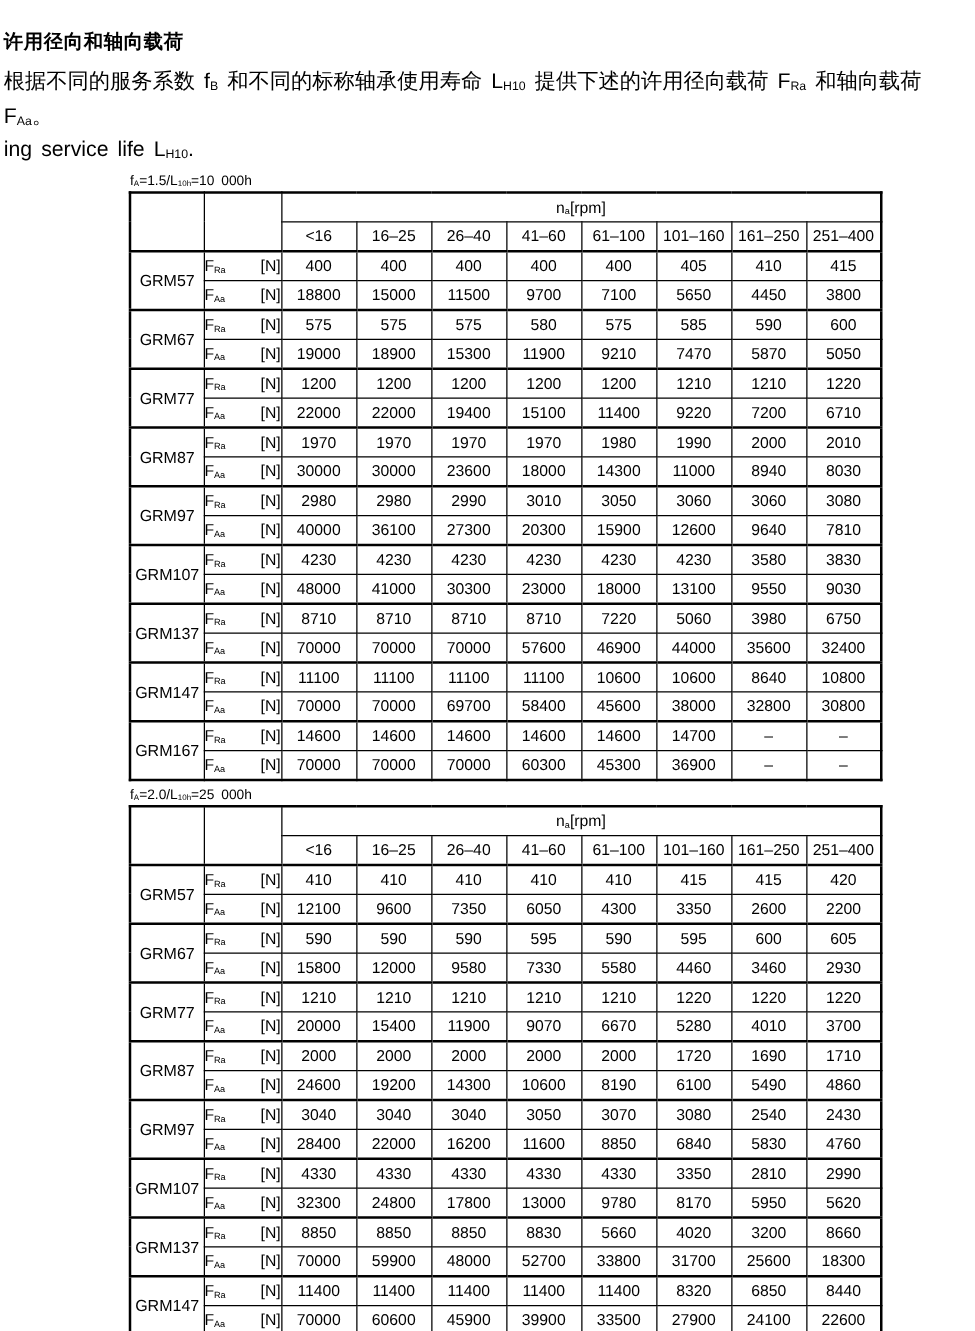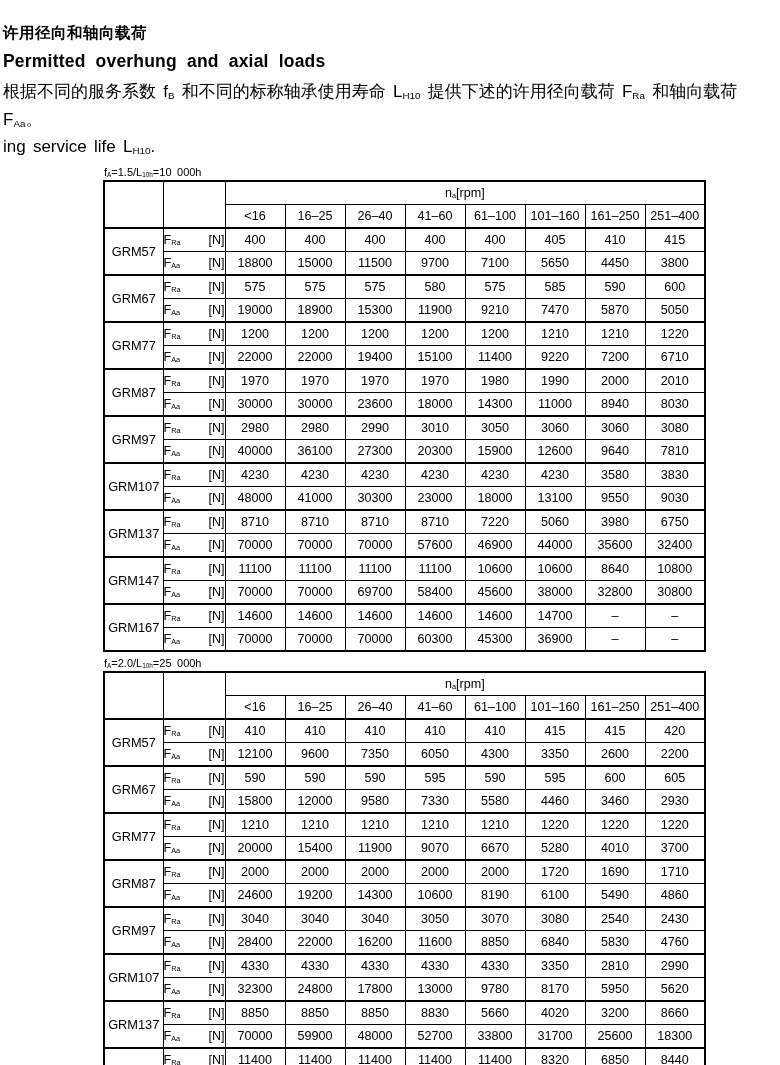--- a/index.html
+++ b/index.html
@@ -38,21 +38,20 @@
   td.rowlabel{padding:0 8px;}
   .rowlabel-inner{display:flex;justify-content:space-between;align-items:baseline;text-align:center;}
   td.model{font-size:12.8px;}
 </style>
 </head>
 <body>
 
 <div class="page">
 
   <h1 class="title-zh">许用径向和轴向载荷</h1>
-  <h1 class="title-en">Permitted overhung and axial loads</h1>
 
   <div class="intro">
     <div><span>根据不同的服务系数 f</span><sub>B</sub><span> 和不同的标称轴承使用寿命 L</span><sub>H10</sub><span> 提供下述的许用径向载荷 F</span><sub>Ra</sub><span> 和轴向载荷 F</span><sub>Aa</sub><span>。</span></div>
     <div><span>ing service life L</span><sub>H10</sub><span>.</span></div>
   </div>
 
   <div class="tables-area">
     <div>
       <div class="table-caption"><span>f</span><sub>A</sub><span>=1.5/L</span><sub>10h</sub><span>=10 000h</span></div>
       <table class="loads">

